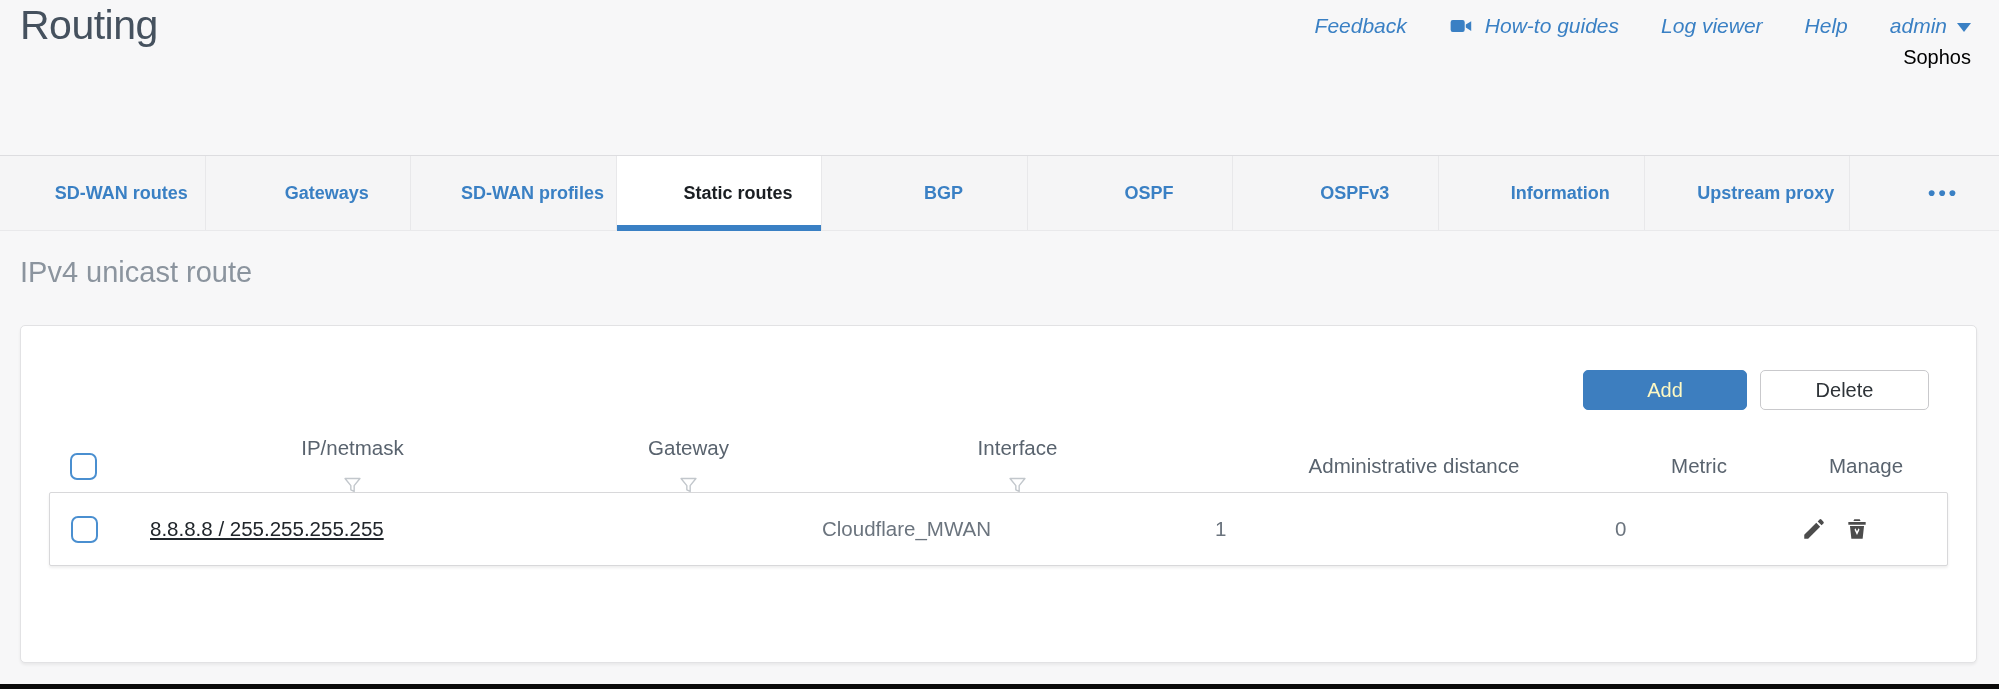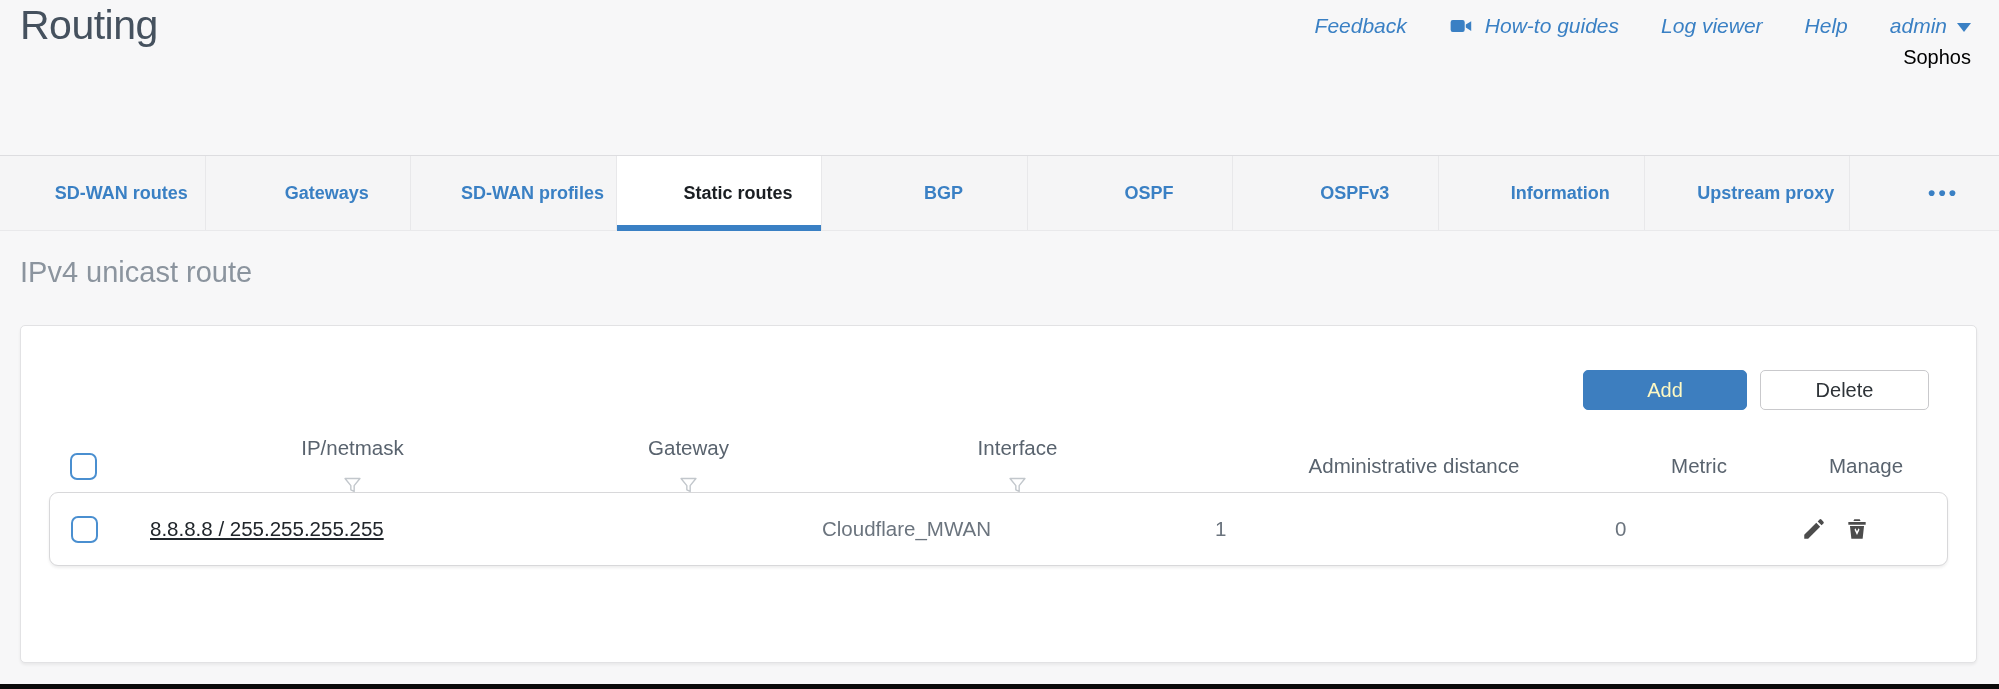--- a/index.html
+++ b/index.html
@@ -35,21 +35,21 @@
   .panel{position:absolute;left:20px;right:22px;top:325px;height:338px;background:#ffffff;border:1px solid #e2e2e4;border-radius:5px;box-shadow:0 2px 3px rgba(0,0,0,0.06);}
   .toolbar{position:absolute;top:44px;right:47px;display:flex;gap:13px;}
   .btn{height:40px;border-radius:5px;font-size:20px;font-family:inherit;cursor:pointer;}
   .btn.primary{width:164px;background:var(--accent_button);border:1px solid var(--accent_button);color:#fef9c3;}
   .btn.secondary{width:169px;background:#ffffff;border:1px solid #c9c9cc;color:#2e3338;}
 
   .tablewrap{position:absolute;left:28px;right:28px;top:110px;}
   .grid-cols{display:grid;grid-template-columns:100px 407px 265px 393px 400px 170px 1fr;align-items:center;}
   .thead{height:56px;color:#59636e;font-size:20.5px;}
   .th{display:flex;align-items:center;gap:15px;flex-direction:column;}
-  .trow{height:74px;background:#ffffff;border:1px solid #d8d8da;border-radius:9px;box-shadow:0 2px 3px rgba(0,0,0,0.07);font-size:20.5px;color:#6b747e;}
+  .trow{height:74px;background:#ffffff;border:1px solid #d8d8da;border-radius:2px;box-shadow:0 2px 3px rgba(0,0,0,0.07);font-size:20.5px;color:#6b747e;}
   .checkbox{width:27px;height:27px;margin-left:21px;border:2.5px solid #4a8fd0;border-radius:7px;background:#fff;cursor:pointer;}
   .route-link{color:#21262b;text-decoration:underline;cursor:pointer;}
   .funnel-icon{display:inline-flex;width:21px;height:21px;cursor:pointer;}
   .manage-cell{display:flex;align-items:center;gap:17px;padding-left:16px;}
   .action-icon{display:inline-flex;width:26px;height:26px;cursor:pointer;}
 
   .bottom-edge{position:absolute;left:0;right:0;bottom:0;height:5px;background:#0a0a0a;}
 </style>
 </head>
 <body>

